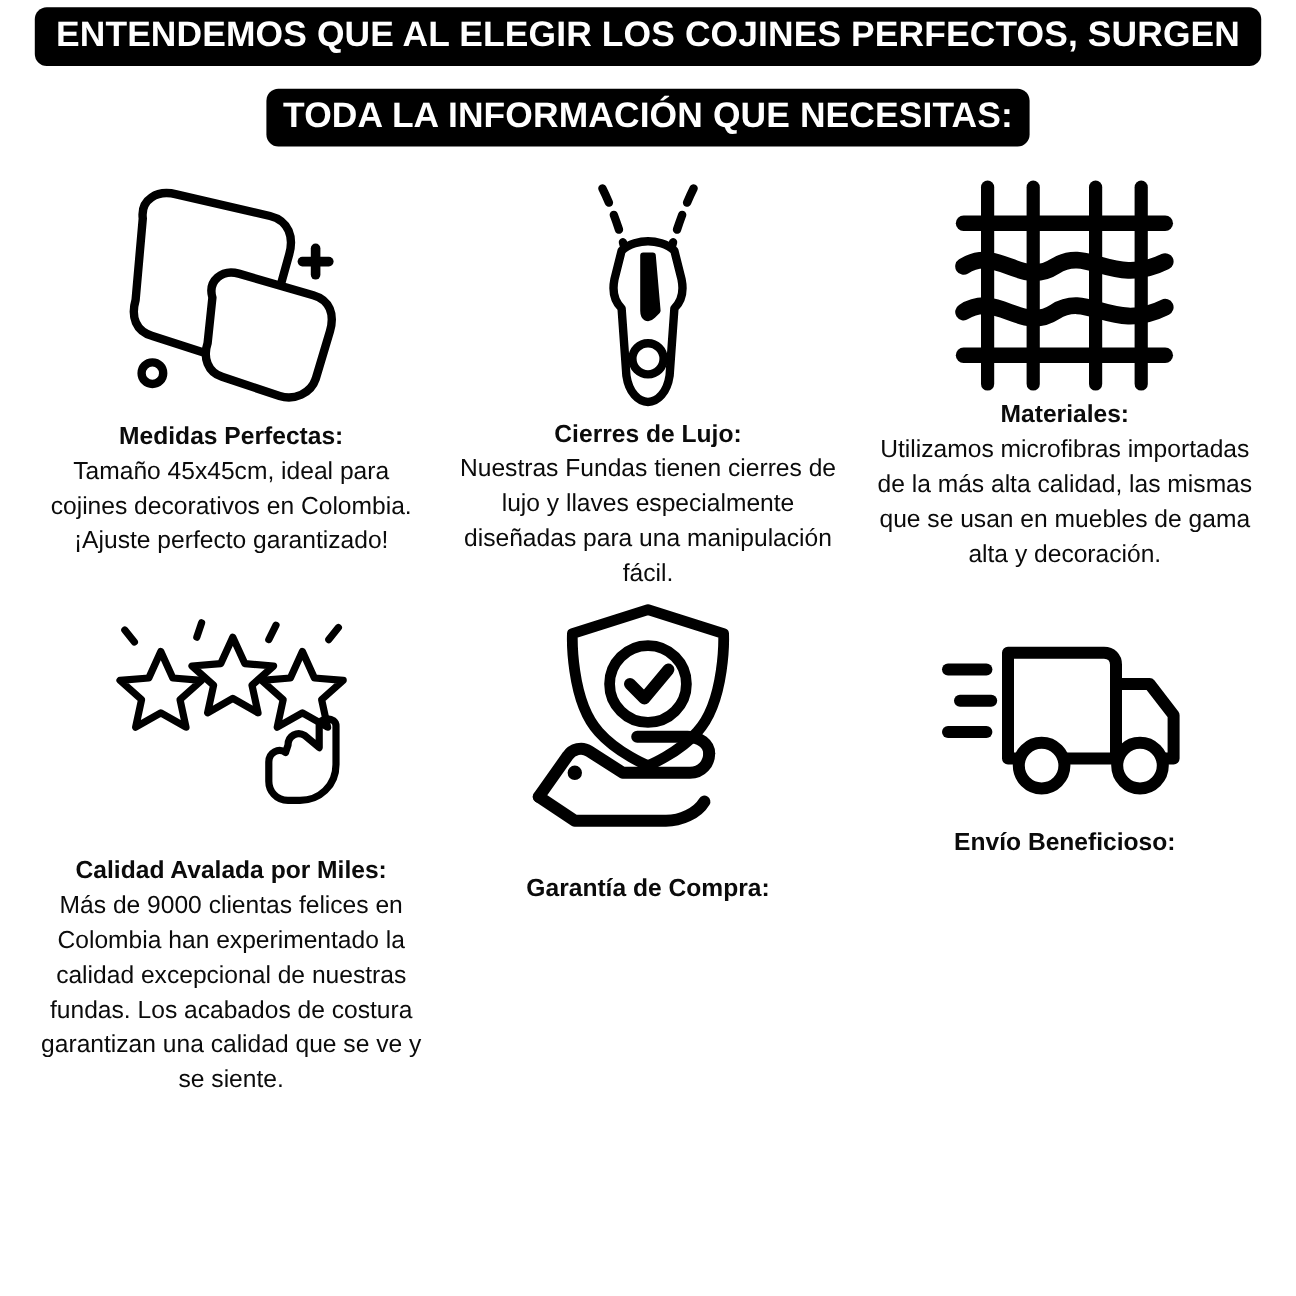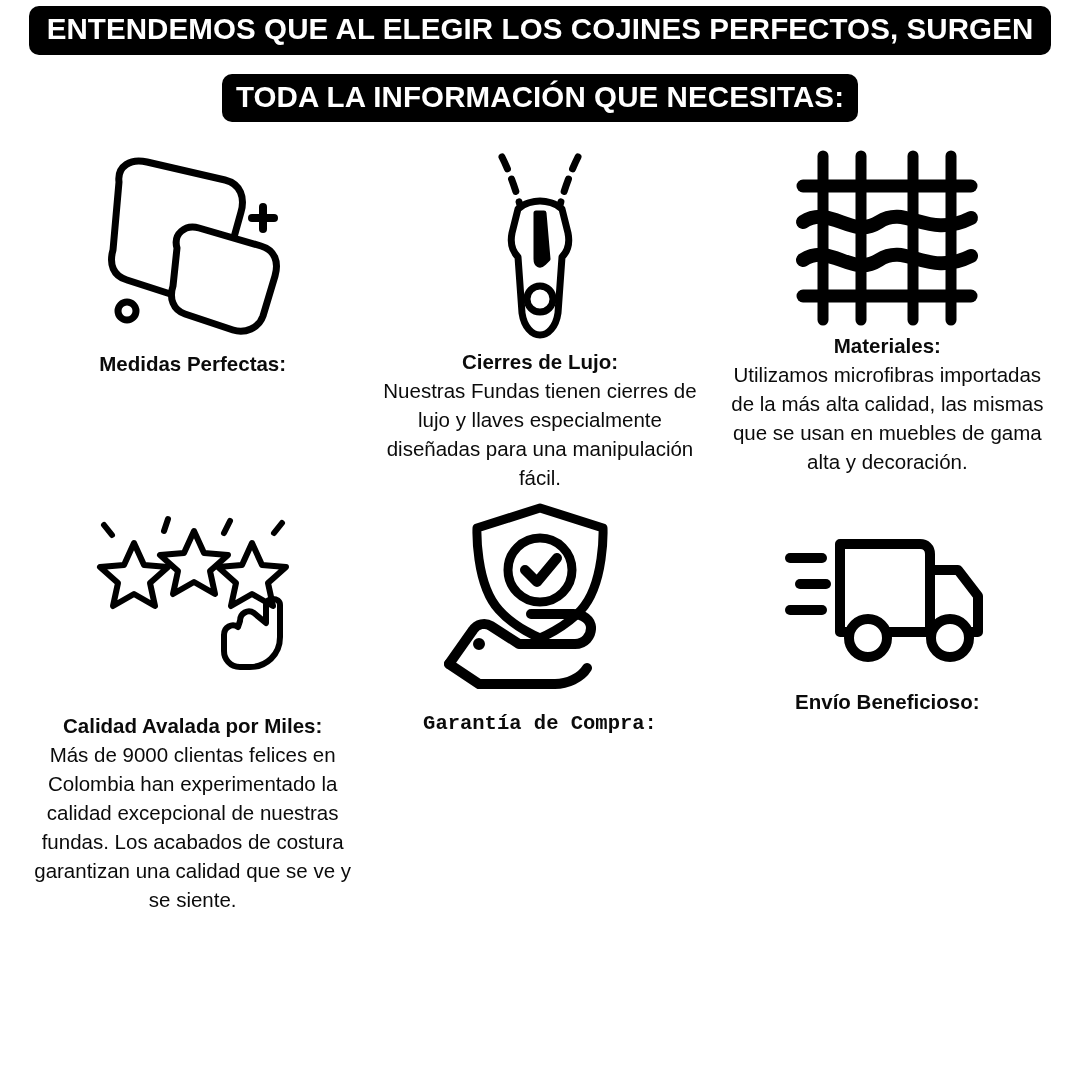--- a/index.html
+++ b/index.html
@@ -68,21 +68,21 @@
   }
   .cap b { font-weight: bold; }
   .cap .body { display: block; }
 
   
   .r1c1 .icon-wrap { margin-top: 2px; }
   .r1c2 .icon-wrap { margin-top: 0px; }
   .r1c3 .icon-wrap { margin-top: -6px; }
   .r1c3 .cap { margin-top: -10px; }
   .r2c1 .cap { margin-top: 24px; }
-  .r2c2 .cap { margin-top: 22px; font-family: Liberation Mono, monospace; }
+  .r2c2 .cap { margin-top: 39px; }
   .r2c3 .cap { }
 
   .row2 .icon-wrap { height: 180px; }
 
   svg { display: block; }
 </style>
 </head>
 <body>
 
 <div id="page">
@@ -102,20 +102,21 @@
           <path d="M84 96 C80 82 92 72 106 76 L168 94 C182 98 186 110 182 124 L170 164 C166 176 152 182 140 178 L92 162 C80 158 76 146 80 134 Z" fill="#fff"></path>
           <circle cx="34" cy="159" r="9"></circle>
           <g stroke-width="8">
             <path d="M170 55 L170 77"></path>
             <path d="M159 66 L181 66"></path>
           </g>
         </svg>
       </div>
       <div class="cap">
         <b>Medidas Perfectas:</b>
+        <span class="body">Tamaño 45x45cm, ideal para cojines decorativos en Colombia. ¡Ajuste perfecto garantizado!</span>
       </div>
     </div>
 
     <div class="cell r1c2">
       <div class="icon-wrap">
         <svg width="200" height="200" viewBox="0 0 200 200" fill="none" stroke="#000" stroke-width="7" stroke-linejoin="round" stroke-linecap="round">
           <path d="M62 10 C70 26 76 44 80 58" stroke-dasharray="13 11"></path>
           <path d="M138 10 C130 26 124 44 120 58" stroke-dasharray="13 11"></path>
           <path d="M78 62 C84 56 94 54 100 54 C106 54 116 56 122 62 L128 86 C130 96 128 104 122 110 L118 166 C116 180 108 188 100 188 C92 188 84 180 82 166 L78 110 C72 104 70 96 72 86 Z"></path>
           <path d="M96 66 L96 112 C96 118 100 120 104 116 L108 112 L104 66 Z" fill="#000" stroke-width="5"></path>

